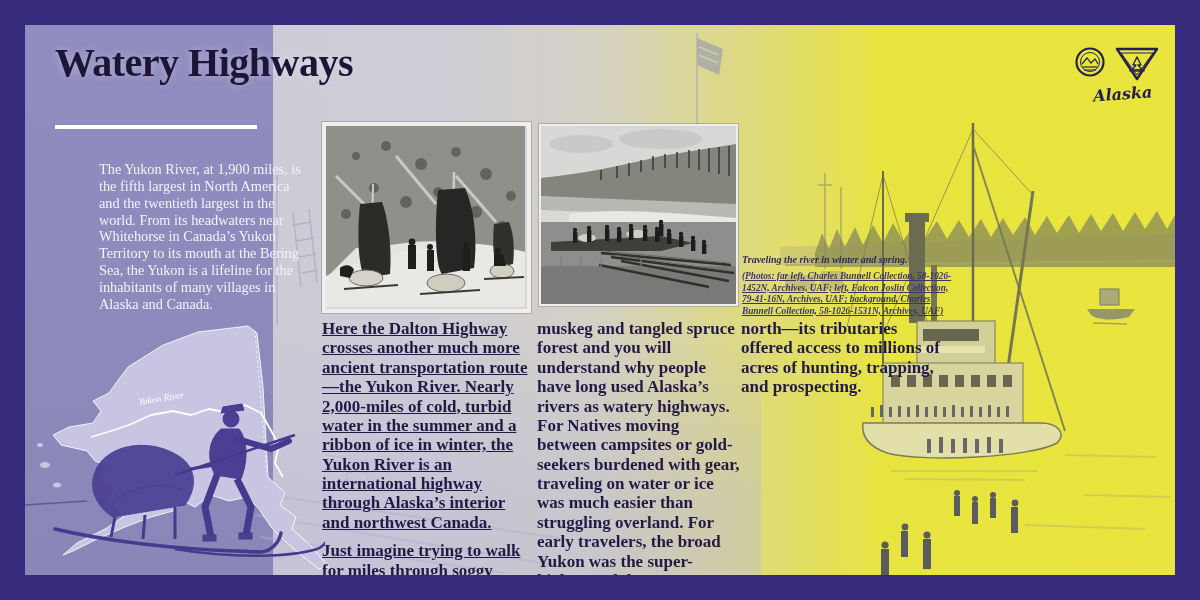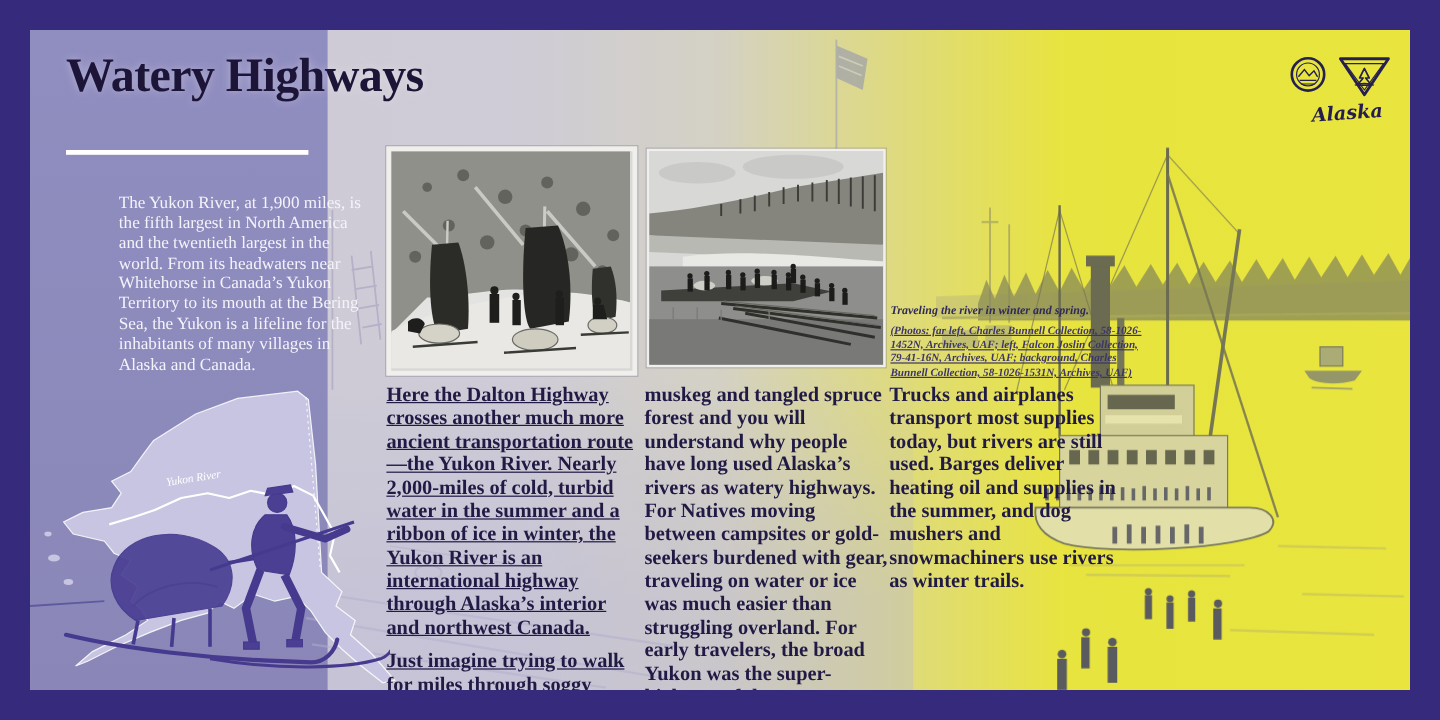--- a/index.html
+++ b/index.html
@@ -369,21 +369,21 @@
     <div id="credits" class="abs">(Photos: far left, Charles Bunnell Collection, 58-1026-1452N, Archives, UAF; left, Falcon Joslin Collection, 79-41-16N, Archives, UAF; background, Charles Bunnell Collection, 58-1026-1531N, Archives, UAF)</div>
 
     <div id="col1" class="col abs">
       <p>Here the Dalton Highway crosses another much more ancient transportation route—the Yukon River. Nearly 2,000-miles of cold, turbid water in the summer and a ribbon of ice in winter, the Yukon River is an international highway through Alaska’s interior and northwest Canada.</p>
       <p>Just imagine trying to walk for miles through soggy</p>
     </div>
     <div id="col2" class="col abs">
       <p>muskeg and tangled spruce forest and you will understand why people have long used Alaska’s rivers as watery highways. For Natives moving between campsites or gold-seekers burdened with gear, traveling on water or ice was much easier than struggling overland. For early travelers, the broad Yukon was the super-highway of the</p>
     </div>
     <div id="col3" class="col abs">
-      <p>Trucks and airplanes transport most supplies today, but rivers are still used. Barges deliver heating oil and supplies in the summer, and dog mushers and snowmachiners use rivers as winter trails.</p>
+      <p>north—its tributaries offered access to millions of acres of hunting, trapping, and prospecting.</p>
     </div>
 
     <svg id="logos" class="abs" viewBox="0 0 95 80" xmlns="http://www.w3.org/2000/svg">
       <g stroke="#262050" fill="none">
         <circle cx="19" cy="19" r="13.5" stroke-width="2.2"></circle>
         <circle cx="19" cy="19" r="9.5" stroke-width="1"></circle>
         <path d="M11,21 L16,15 L20,20 L24,16 L27,21" stroke-width="1.2"></path>
         <line x1="12" y1="24" x2="26" y2="24" stroke-width="1.2"></line>
         <line x1="13" y1="27" x2="25" y2="27" stroke-width="1"></line>
       </g>

